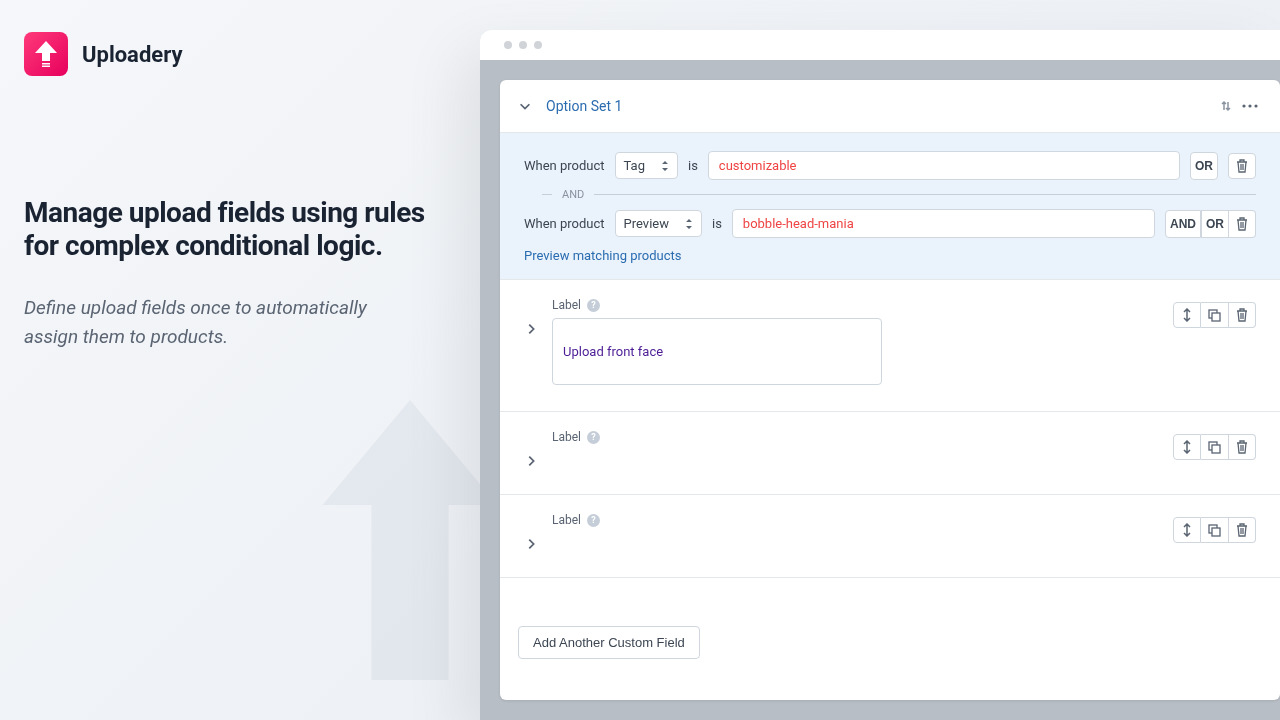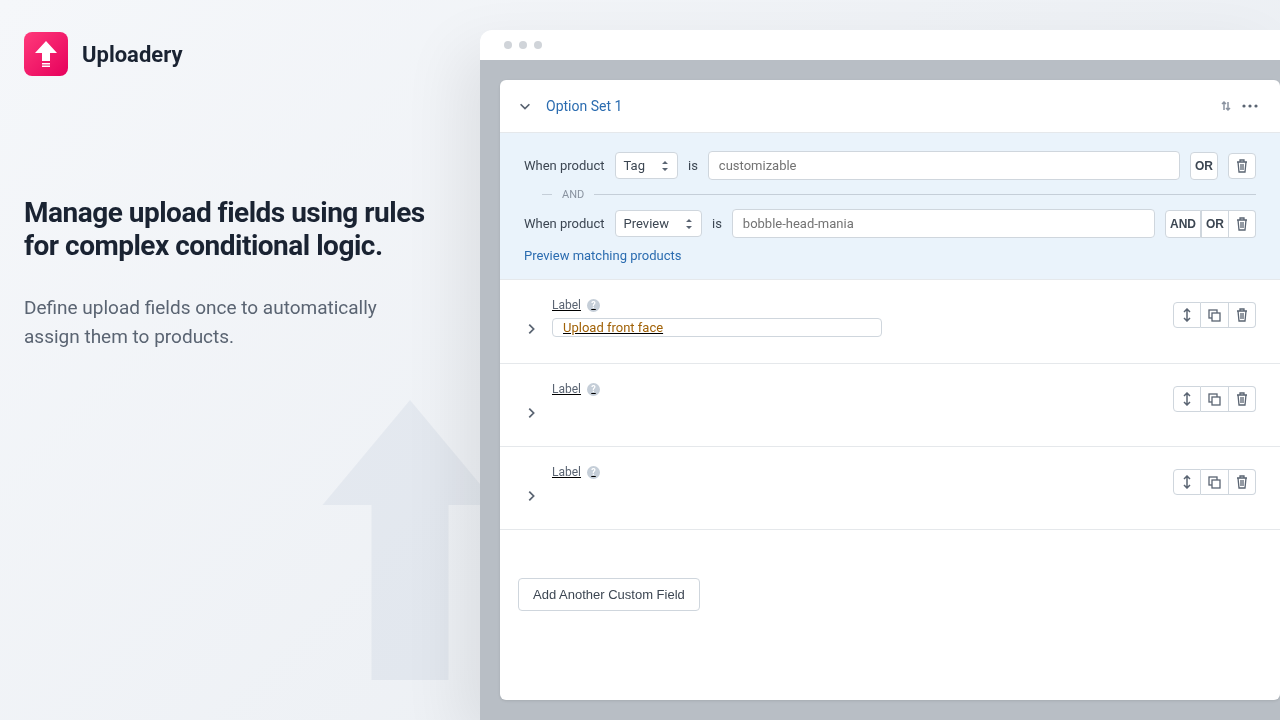--- a/index.html
+++ b/index.html
@@ -52,20 +52,21 @@
   color: #1a2332;
   line-height: 1.18;
   letter-spacing: -0.5px;
   margin-bottom: 32px;
 }
 .subhead {
   font-size: 19px;
   color: #5a6472;
   line-height: 1.5;
   max-width: 380px;
+  font-style: italic;
 }
 
 .app-window {
   position: absolute;
   left: 480px;
   top: 30px;
   width: 800px;
   height: 690px;
   background: #fff;
   border-radius: 12px 0 0 0;
@@ -131,21 +132,21 @@
 .and-sep::before, .and-sep::after { content:''; height:1px; background:#c5ced8; }
 .and-sep::before { width: 10px; }
 .and-sep::after { flex:1; }
 .mini-select {
   background:#fff; border:1px solid #cfd6dd; border-radius:4px;
   padding: 5px 8px; display:flex; align-items:center; gap:16px;
   font-size:13px; color:#3c4652;
 }
 .text-input {
   background:#fff; border:1px solid #cfd6dd; border-radius:4px;
-  padding: 6px 10px; font-size:13px; color:#737373;
+  padding: 6px 10px; font-size:13px; color:#ef4444;
 }
 .grow { flex:1; }
 .btn {
   background:#fff; border:1px solid #cfd6dd; border-radius:4px;
   padding: 6px 4px; font-size:12px; font-weight:600; color:#3c4652;
   cursor:pointer;
 }
 .btn-group { display:flex; }
 .btn-group .btn { border-radius:0; }
 .btn-group .btn:first-child { border-radius:4px 0 0 4px; }
@@ -154,35 +155,35 @@
   background:#fff; border:1px solid #cfd6dd;
   padding:5px 7px; cursor:pointer;
   display:flex; align-items:center; justify-content:center;
 }
 .preview-link {
   color:#2b6cb0; font-size:13px; margin-top:10px; cursor:pointer;
 }
 .field-row {
   border-bottom:1px solid #e5e8eb;
   padding: 18px 24px 26px;
-  display:flex; align-items:flex-start; gap:14px;text-decoration:underline;
+  display:flex; align-items:flex-start; gap:14px;
 }
 .field-body { flex:1; }
 .field-label {
   font-size:12px; color:#5a6472; display:flex; align-items:center; gap:6px;
   margin-bottom:6px;
 }
 .help-dot {
   width:13px; height:13px; border-radius:50%; background:#c5ced8;
   display:inline-flex; align-items:center; justify-content:center;
   color:#fff; font-size:9px; font-weight:700;
 }
 .field-input {
   width: 330px; background:#fff; border:1px solid #cfd6dd; border-radius:4px;
-  padding:1px 10px; font-size:13px; color:#a16207;
+  padding:25px 10px; font-size:13px; color:#4c1d95;
 }
 .field-actions { display:flex; margin-top:4px; }
 .field-actions .icon-box:first-child { border-radius:4px 0 0 4px; }
 .field-actions .icon-box:last-child { border-radius:0 4px 4px 0; }
 .field-actions .icon-box + .icon-box { border-left:0; }
 .footer { padding:16px 18px; }
 .add-btn {
   background:#fff; border:1px solid #cfd6dd; border-radius:4px;
   padding:8px 14px; font-size:13px; color:#3c4652; cursor:pointer;margin-top:32px;
 }

